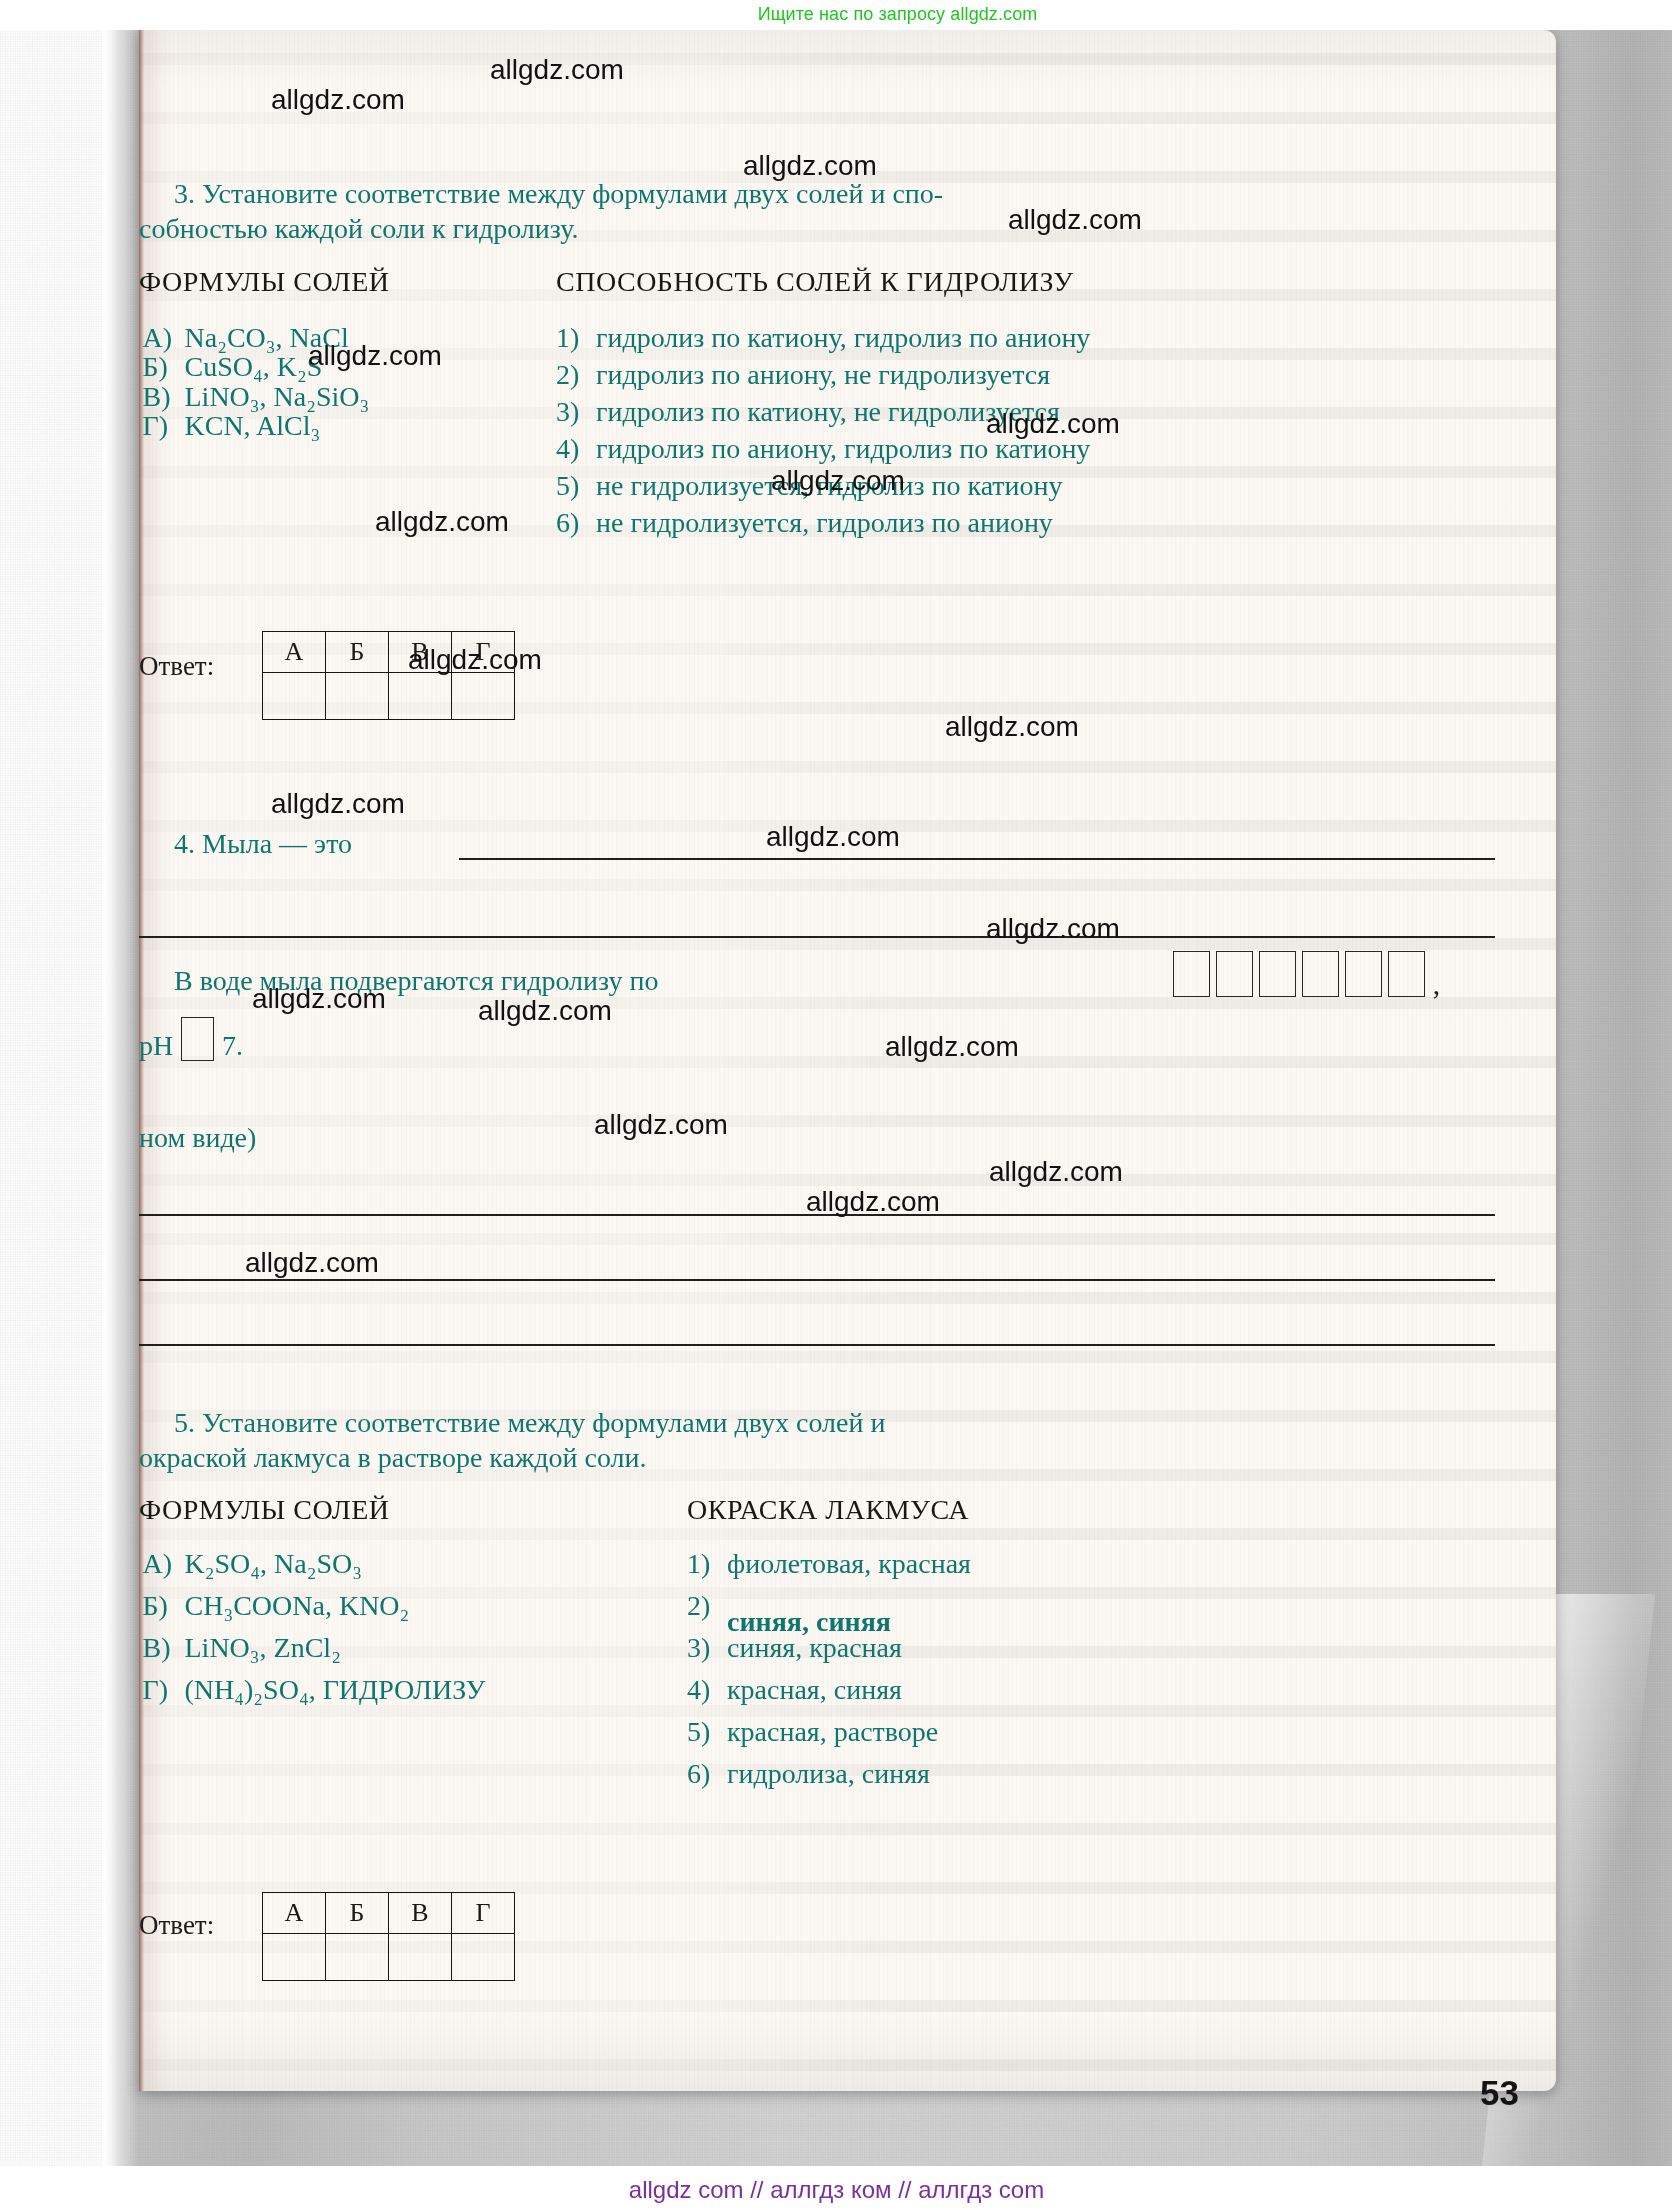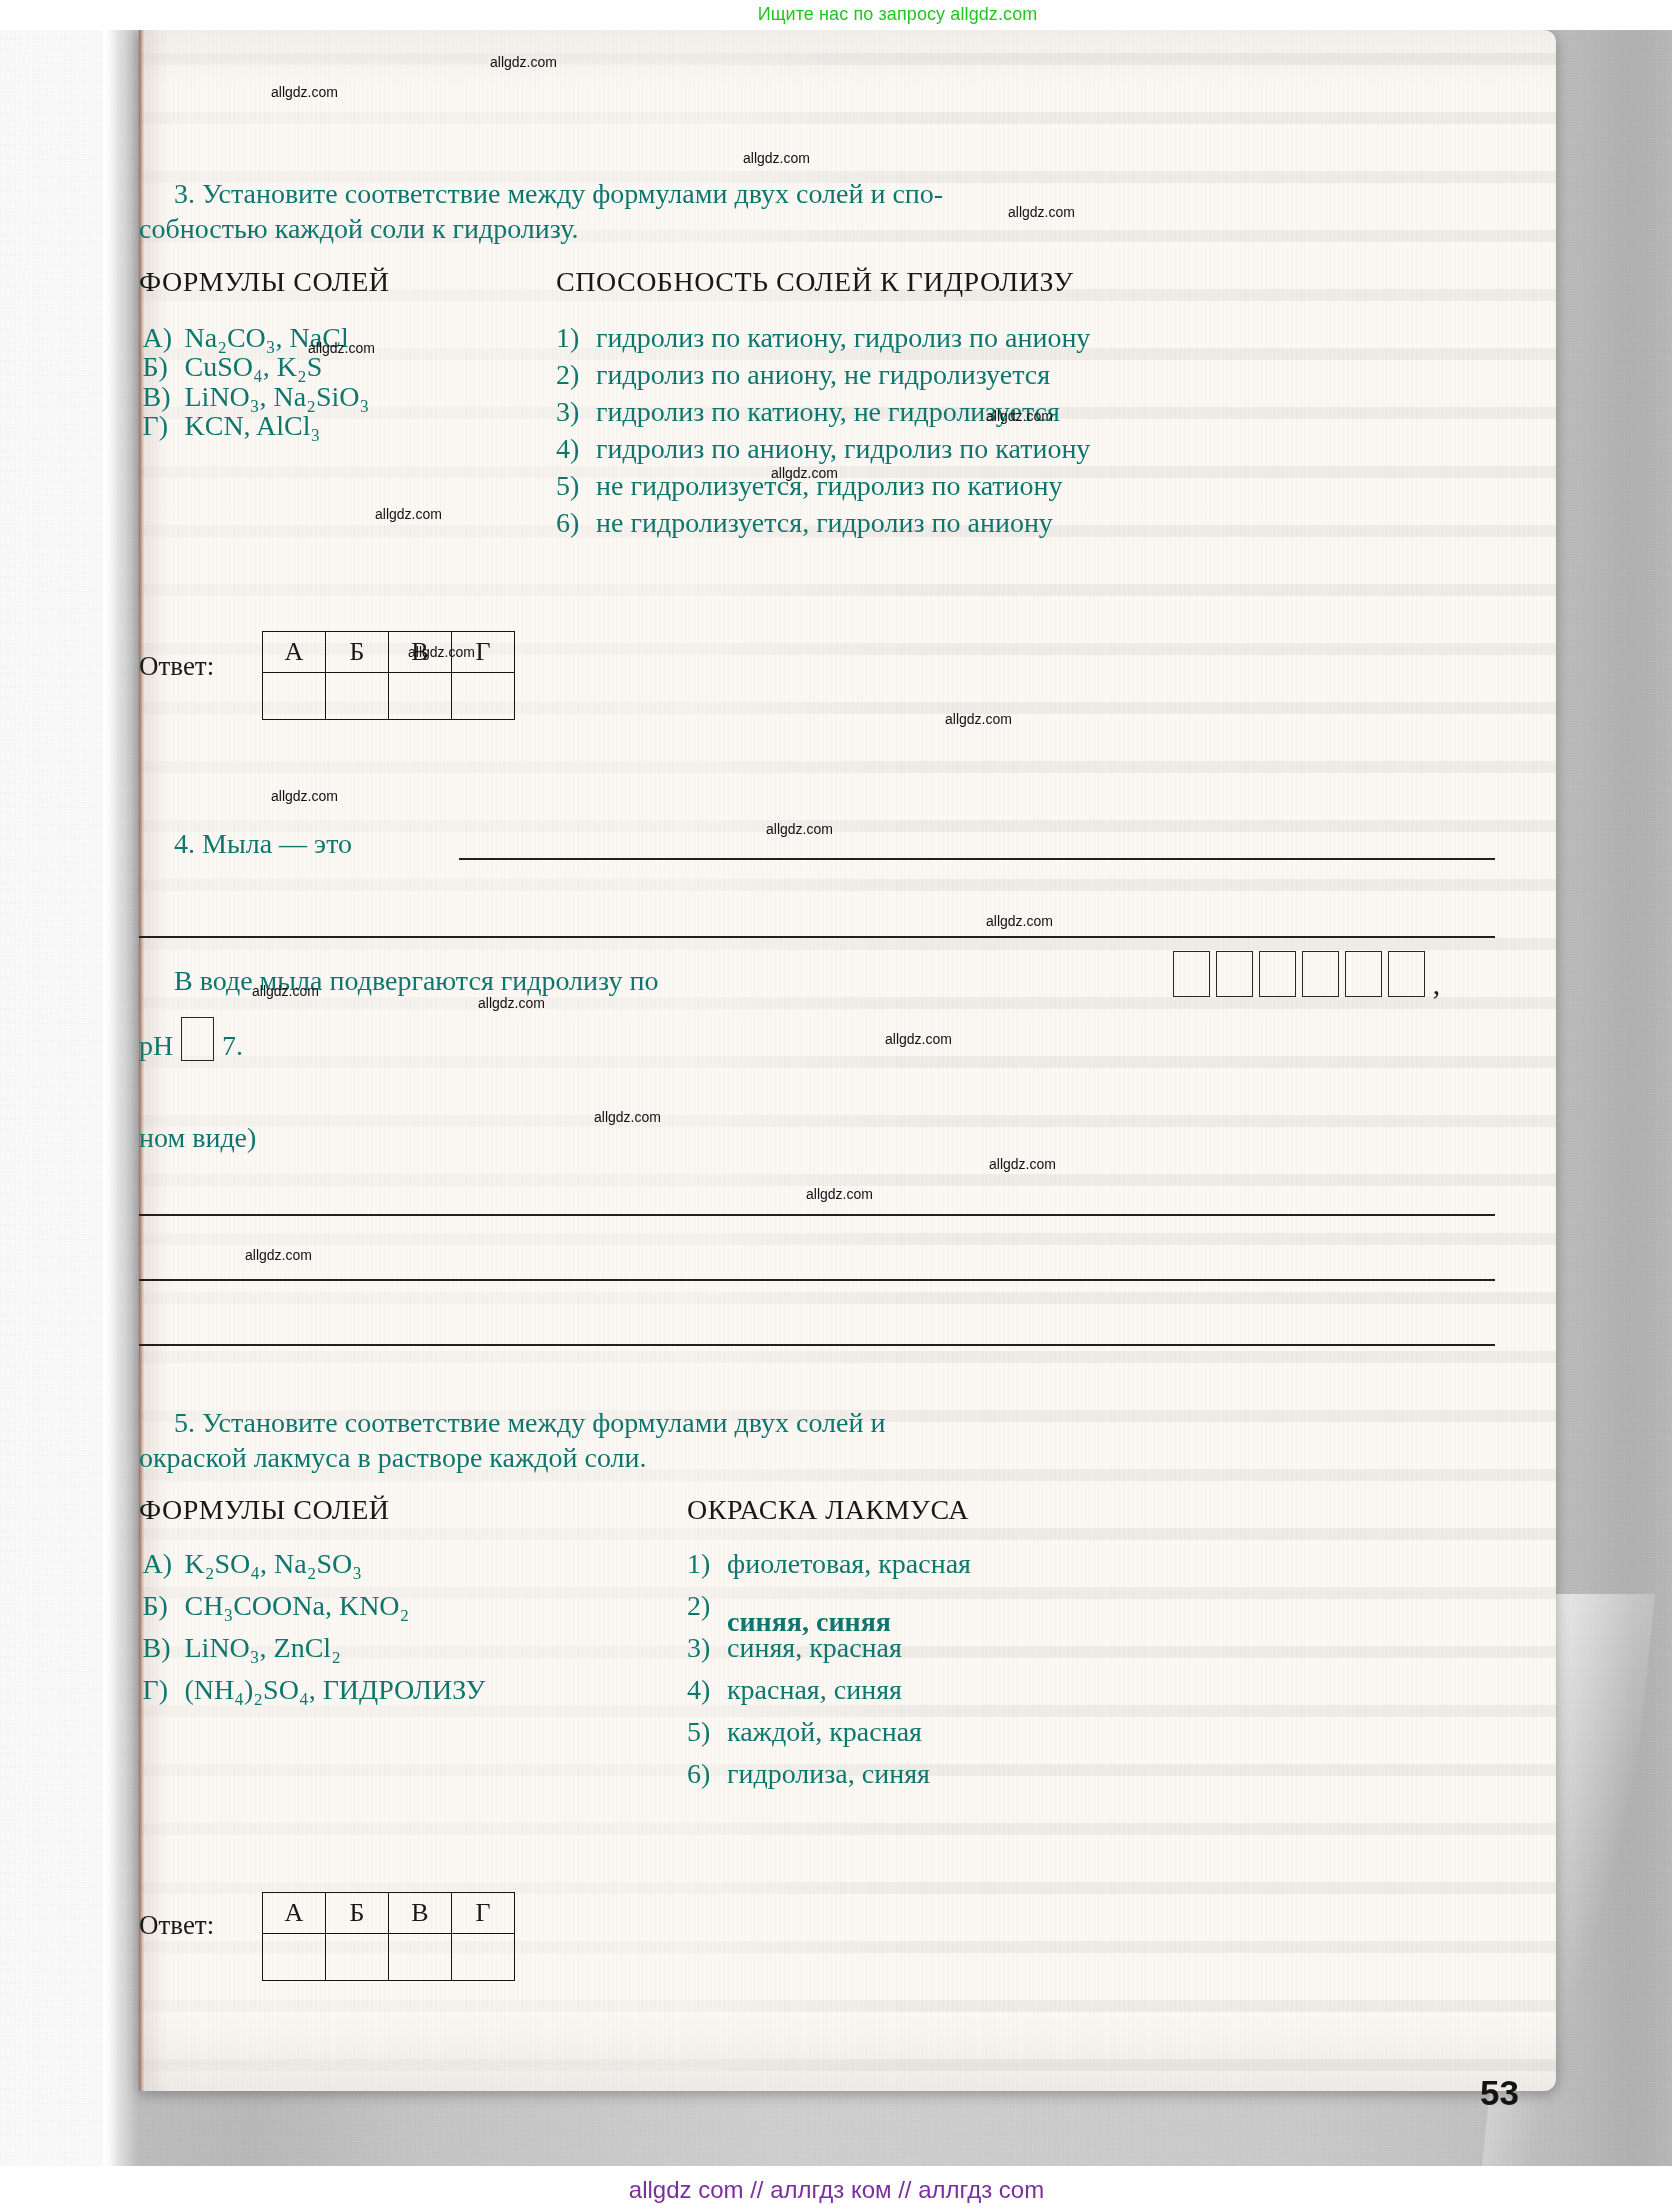--- a/index.html
+++ b/index.html
@@ -223,21 +223,21 @@
     font-family: "Liberation Sans", sans-serif;
     font-weight: bold;
     font-size: 35px;
     color: #141414;
   }
 
   
   .wm {
     position: absolute;
     font-family: "Liberation Sans", sans-serif;
-    font-size: 14px;
+    font-size: 28px;
     color: #111111;
     white-space: nowrap;
     z-index: 9;
   }
 </style>
 </head>
 <body>
 
 <div id="root">
 
@@ -399,21 +399,21 @@
         <div style="position:relative;height:42px;">
           <span class="body-text abs" style="left:0;top:0;">3)</span>
           <span class="body-text abs" style="left:40px;top:0;">синяя,  красная</span>
         </div>
         <div style="position:relative;height:42px;">
           <span class="body-text abs" style="left:0;top:0;">4)</span>
           <span class="body-text abs" style="left:40px;top:0;">красная,  синяя</span>
         </div>
         <div style="position:relative;height:42px;">
           <span class="body-text abs" style="left:0;top:0;">5)</span>
-          <span class="body-text abs" style="left:40px;top:0;">каждой,  красная</span>
+          <span class="body-text abs" style="left:40px;top:0;">красная,  растворе</span>
         </div>
         <div style="position:relative;height:42px;">
           <span class="body-text abs" style="left:0;top:0;">6)</span>
           <span class="body-text abs" style="left:40px;top:0;">гидролиза,  синяя</span>
         </div>
       </div>
 
       <div class="abs ans-label" style="left:0px; top:1880px;">Ответ:</div>
       <table class="ans-table abs" style="left:123px; top:1862px;">
         <tbody>

